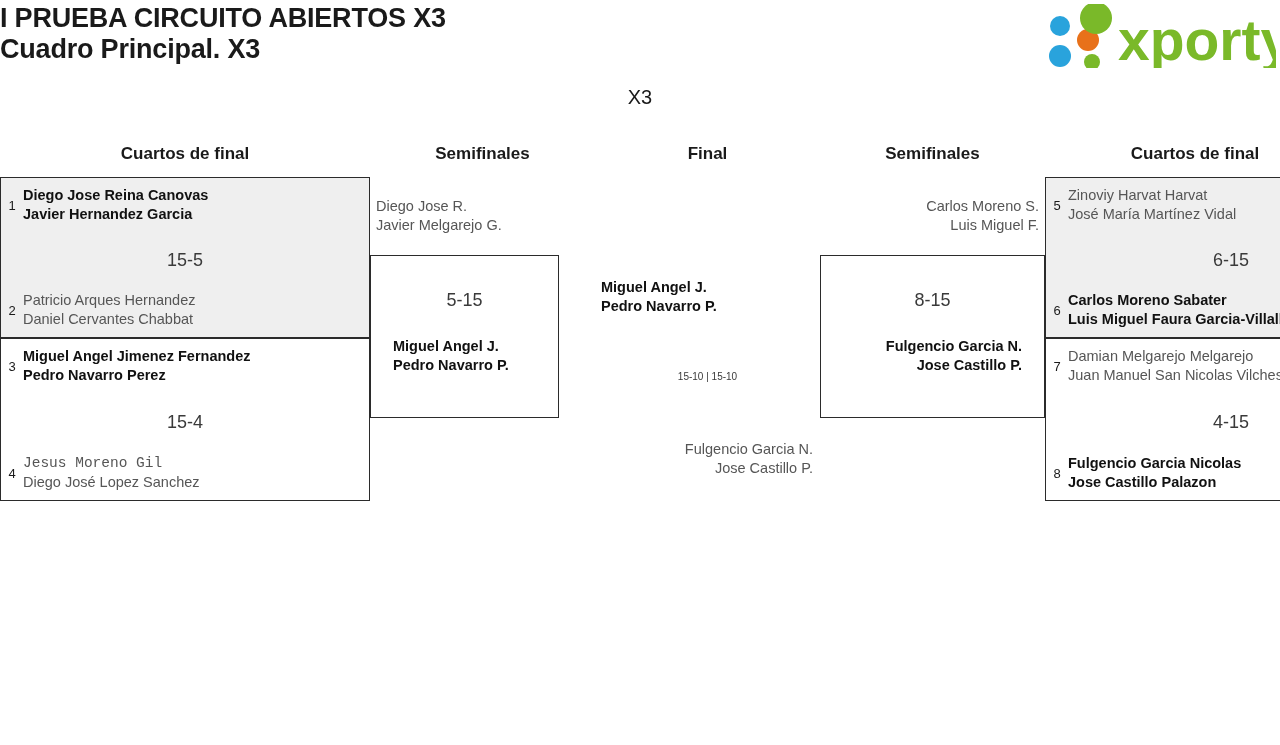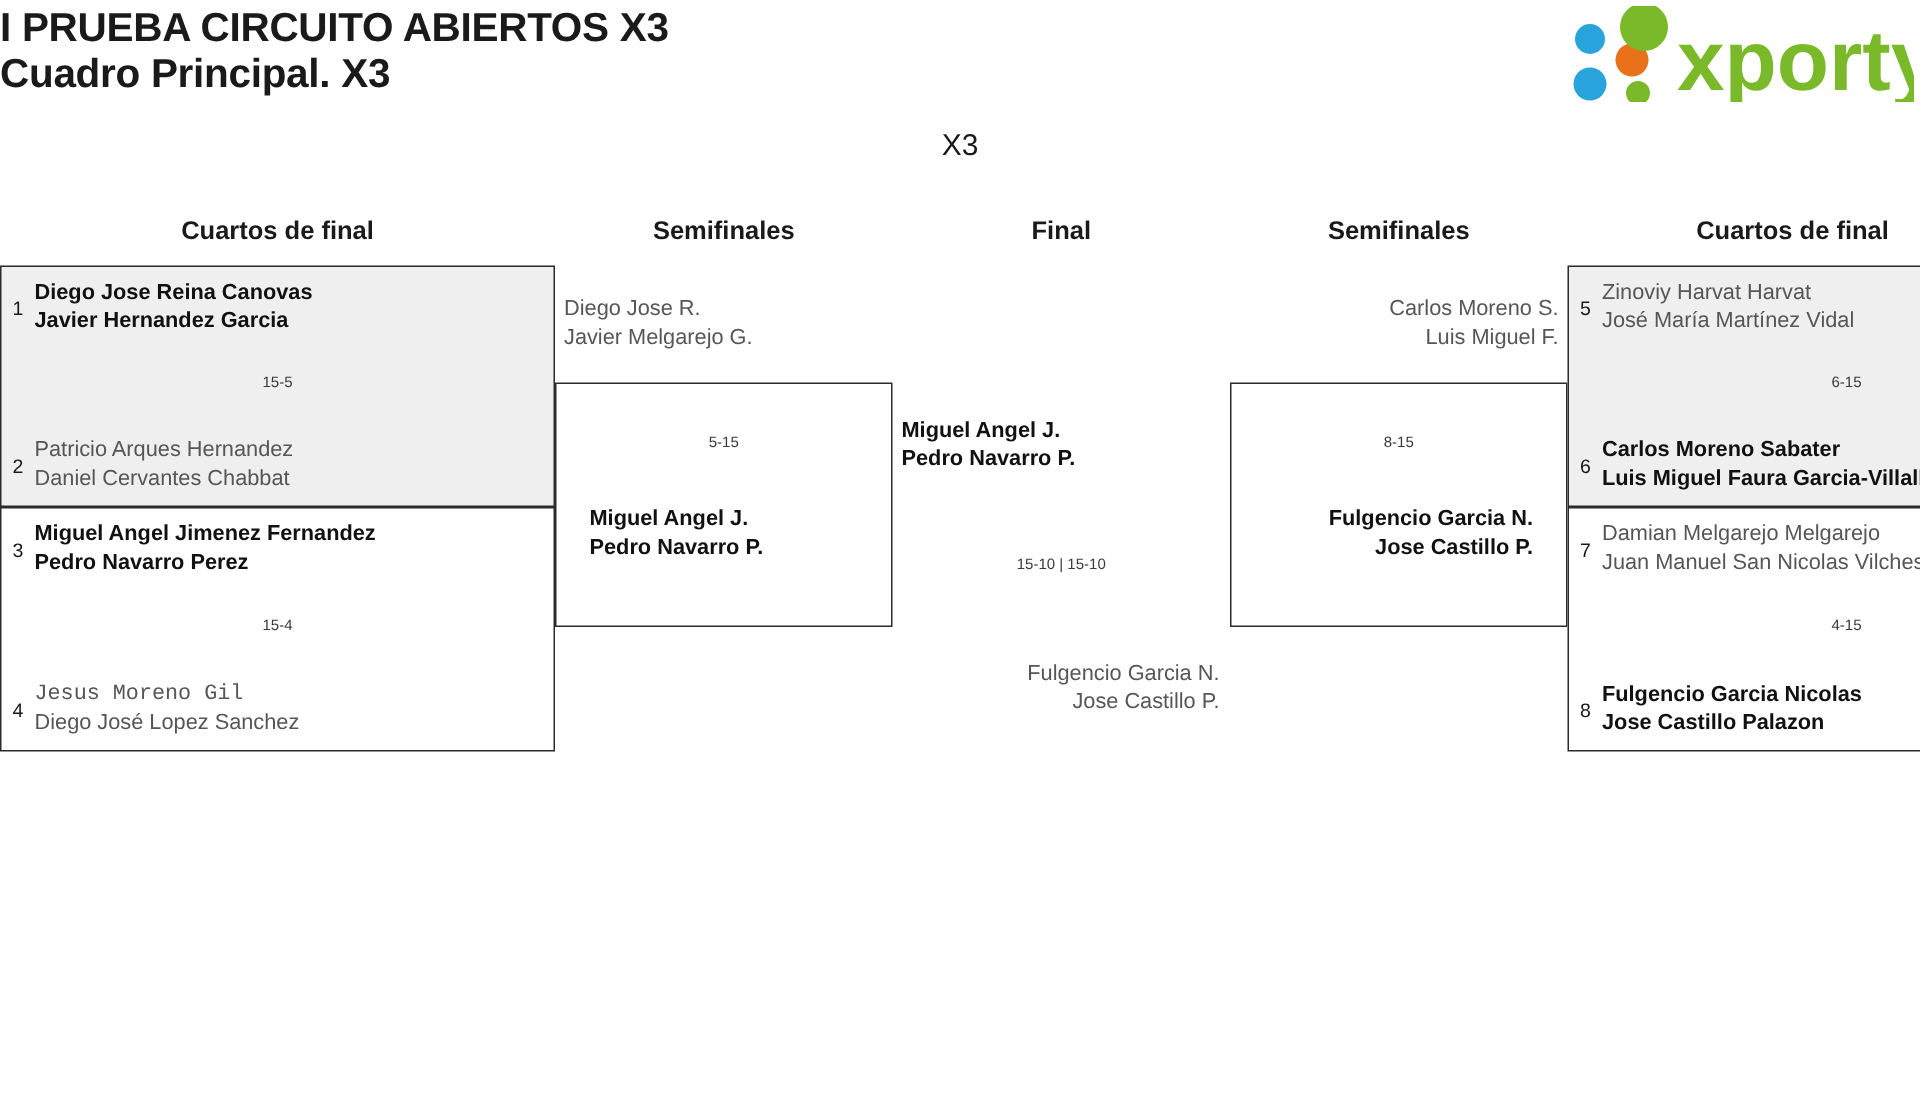--- a/index.html
+++ b/index.html
@@ -61,21 +61,21 @@
   .names { flex: 1 1 auto; padding-right: 6px; }
   .names .n { white-space: nowrap; }
   .winner .n { font-weight: 700; color: #111111; }
   .loser .n  { font-weight: 400; color: #565656; }
 
   
   .rtl .names { text-align: right; padding-right: 0; padding-left: 6px; }
 
   .score {
     position: absolute; left: 0; right: 0;
-    text-align: center; font-size: 10px; color: #3a3a3a;
+    text-align: center; font-size: 18px; color: #3a3a3a;
   }
 
   
   .float-names {
     position: absolute; font-size: 14.5px; line-height: 19px;
     color: #565656; white-space: nowrap;
   }
   .float-names.winner-txt { color: #111111; font-weight: 700; }
   .float-names.right { text-align: right; }
 
@@ -147,21 +147,21 @@
         <span class="n" style="display: block;">Diego José Lopez Sanchez</span>
       </span>
     </div>
   </div>
 
   <div class="float-names" style="left:376px; top:197px;">
     <div>Diego Jose R.</div>
     <div>Javier Melgarejo G.</div>
   </div>
 
-  <div class="match" style="left:370px; top:255px; width:225px; height:163px;">
+  <div class="match" style="left:370px; top:255px; width:189px; height:163px;">
     <div class="score" style="top:34px;">5-15</div>
     <div class="team bottom winner" style="bottom:42px;">
       <span class="seed blank">0</span>
       <span class="names">
         <span class="n" style="display: block;">Miguel Angel J.</span>
         <span class="n" style="display: block;">Pedro Navarro P.</span>
       </span>
     </div>
   </div>
 

